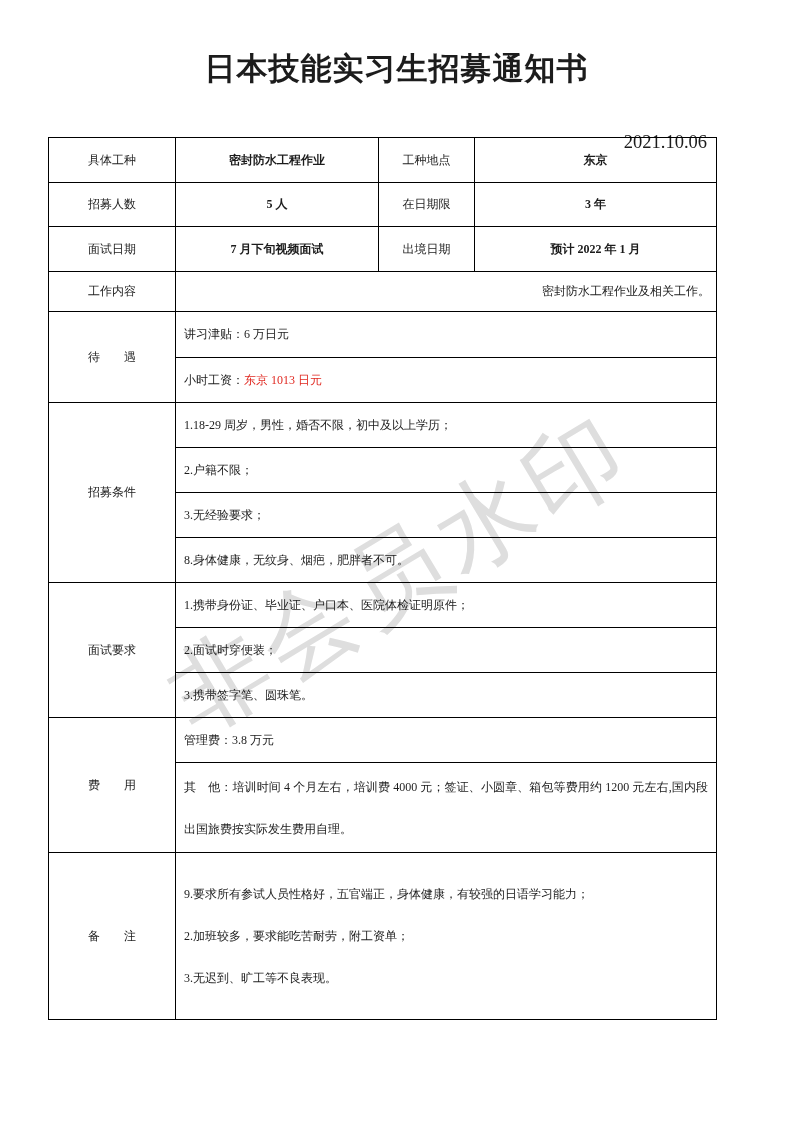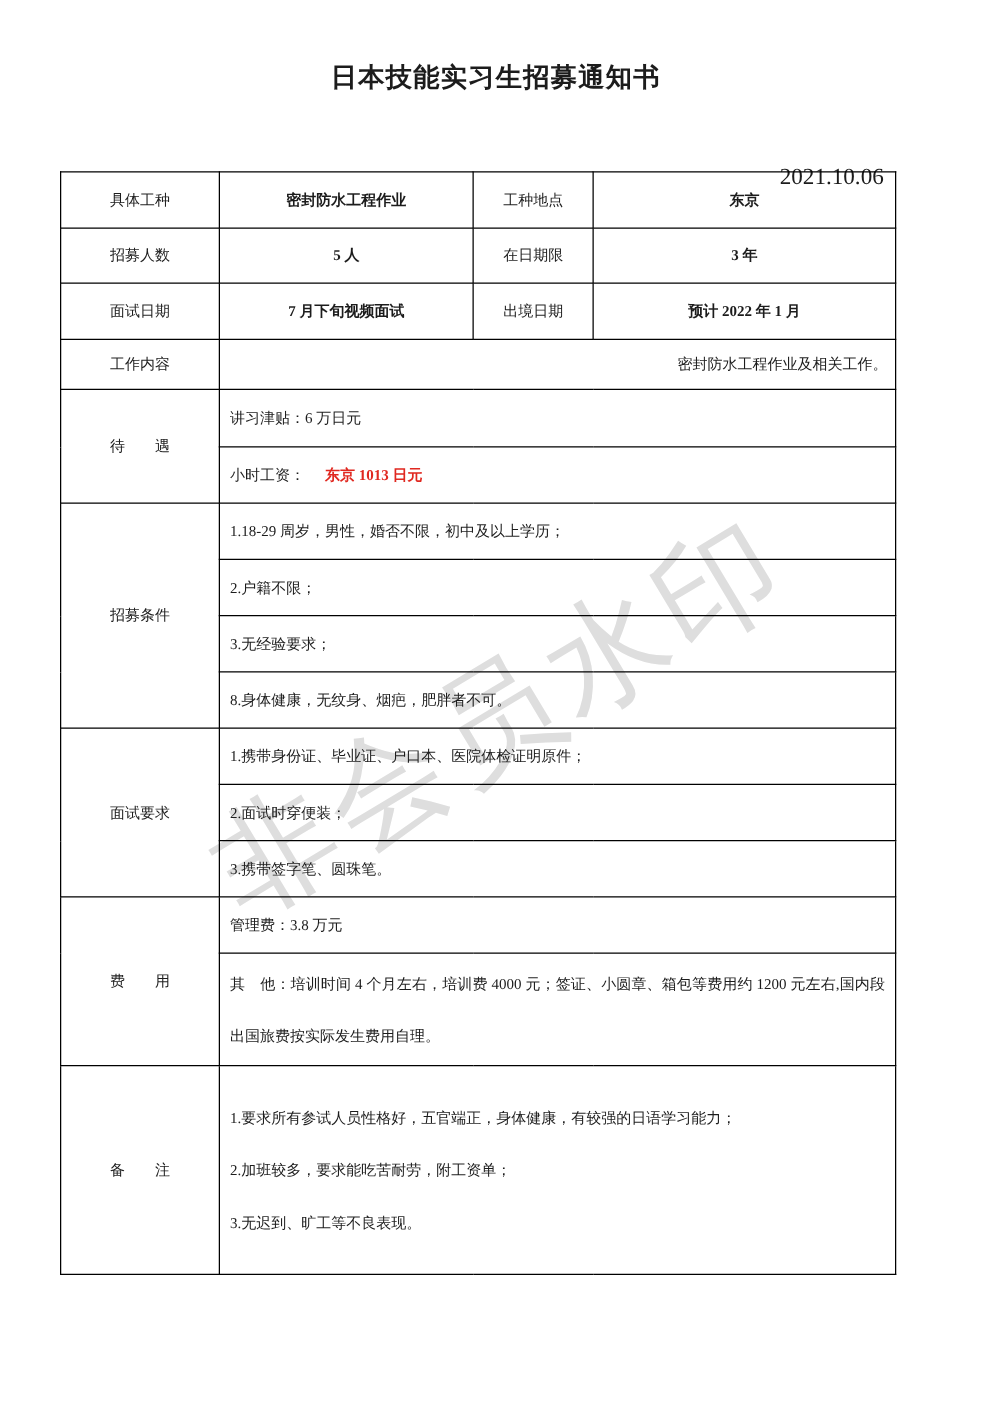--- a/index.html
+++ b/index.html
@@ -26,21 +26,21 @@
     white-space: nowrap;
     z-index: 0;
     user-select: none;
   }
   .doc-title {
     position: absolute;
     top: 48px;
     left: 0;
     width: 100%;
     text-align: center;
-    font-size: 21px;
+    font-size: 31px;
     font-weight: bold;
     letter-spacing: 1px;
     z-index: 1;
   }
   .doc-date {
     position: absolute;
     top: 100px;
     right: 86px;
     font-size: 18.5px;
     z-index: 1;
@@ -75,22 +75,21 @@
     vertical-align: middle;
   }
   td.remarks-cell {
     vertical-align: middle;
     padding: 4px 8px 4px 8px;
     line-height: 42px;
   }
   td.remarks-cell p { margin: 0; text-align: justify; }
   .wage-red {
     color: #e02820;
-    font-weight: bold;
-    margin-left: 16px;
+    font-weight: normal;
   }
 </style>
 </head>
 <body>
 
 <div class="page">
 
   <div class="watermark">非会员水印</div>
 
   <h1 class="doc-title">日本技能实习生招募通知书</h1>
@@ -169,21 +168,21 @@
       <td class="lbl" rowspan="2">费　　用</td>
       <td class="lft" colspan="3">管理费：3.8 万元</td>
     </tr>
     <tr style="height:90px">
       <td class="para" colspan="3">其　他：培训时间 4 个月左右，培训费 4000 元；签证、小圆章、箱包等费用约 1200 元左右,国内段出国旅费按实际发生费用自理。</td>
     </tr>
 
     <tr style="height:167px">
       <td class="lbl">备　　注</td>
       <td class="remarks-cell" colspan="3">
-        <p>1.要求所有参试人员性格好，五官端正，身体健康，有较强的日语学习能力；</p>
+        <p>9.要求所有参试人员性格好，五官端正，身体健康，有较强的日语学习能力；</p>
         <p>2.加班较多，要求能吃苦耐劳，附工资单；</p>
         <p>3.无迟到、旷工等不良表现。</p>
       </td>
     </tr>
   </tbody>
     </table>
 
 </div>
 
 </body></html>

